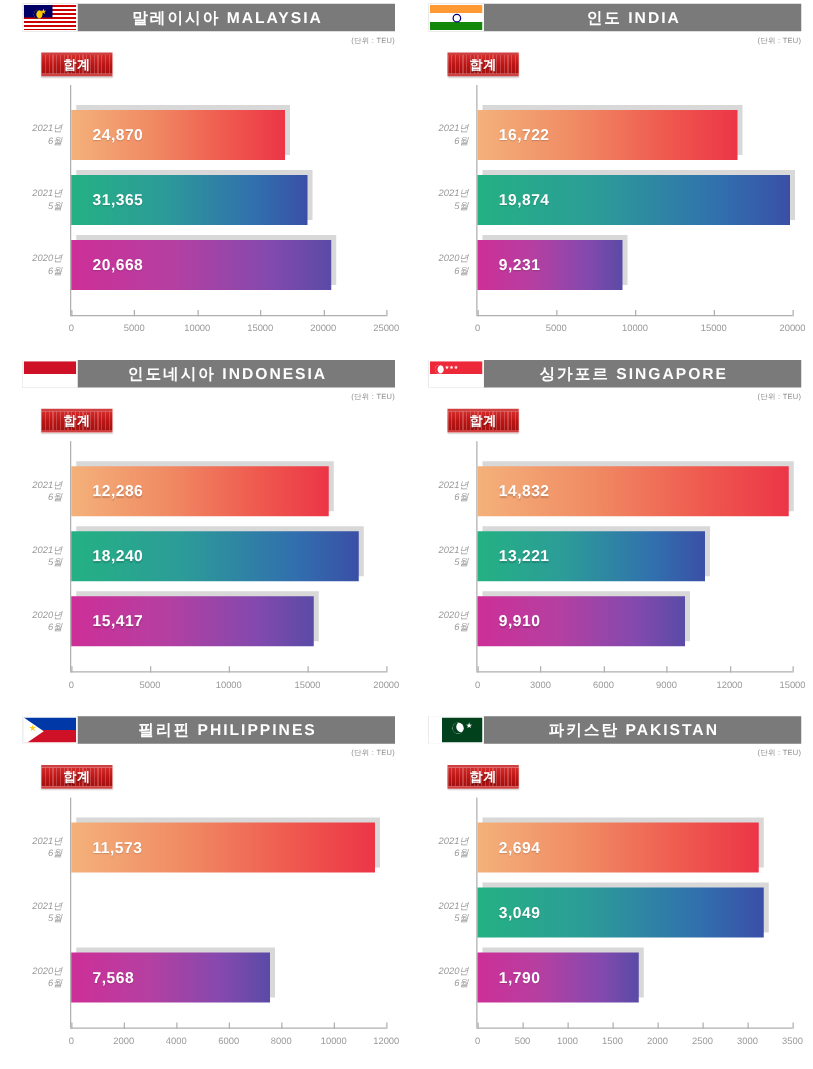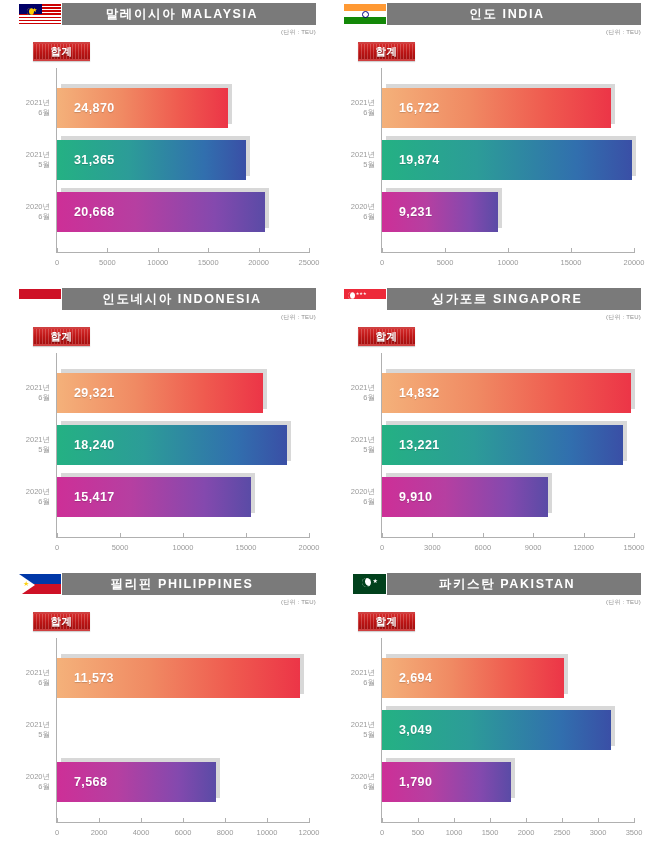--- a/index.html
+++ b/index.html
@@ -122,20 +122,21 @@
   .ylab {
     position: absolute;
     left: 0; top: 50%;
     width: 50px;
     transform: translateY(-50%);
     text-align: right;
     font-size: 7.5px;
     line-height: 10px;
     color: #9a9a9a;
     white-space: nowrap;
+    font-style: italic;
   }
   .barbox {
     position: absolute;
     left: 57px; top: 6px;
     height: 40px;
   }
   .shadow {
     position: absolute;
     left: 4px; top: -4px;
     width: 100%; height: 100%;
@@ -282,21 +283,21 @@
         <div class="tick" style="left:120px"></div>
         <div class="xlab" style="left:120px">5000</div>
         <div class="tick" style="left:183px"></div>
         <div class="xlab" style="left:183px">10000</div>
         <div class="tick" style="left:246px"></div>
         <div class="xlab" style="left:246px">15000</div>
         <div class="tick" style="left:309px"></div>
         <div class="xlab" style="left:309px">20000</div>
         <div class="rowwrap" style="top:14px">
           <div class="ylab"><span>2021년</span><br><span>6월</span></div>
-          <div class="barbox" style="width:229px">
+          <div class="barbox" style="width:208px">
             <div class="shadow"></div>
             <div class="bar c0">
               <span class="barval">16,722</span>
             </div>
           </div>
         </div>
         <div class="rowwrap" style="top:66px">
           <div class="ylab"><span>2021년</span><br><span>5월</span></div>
           <div class="barbox" style="width:250.41240000000002px">
             <div class="shadow"></div>
@@ -338,21 +339,21 @@
         <div class="xlab" style="left:183px">10000</div>
         <div class="tick" style="left:246px"></div>
         <div class="xlab" style="left:246px">15000</div>
         <div class="tick" style="left:309px"></div>
         <div class="xlab" style="left:309px">20000</div>
         <div class="rowwrap" style="top:14px">
           <div class="ylab"><span>2021년</span><br><span>6월</span></div>
           <div class="barbox" style="width:206.4762px">
             <div class="shadow"></div>
             <div class="bar c0">
-              <span class="barval">29,321</span>
+              <span class="barval">12,286</span>
             </div>
           </div>
         </div>
         <div class="rowwrap" style="top:66px">
           <div class="ylab"><span>2021년</span><br><span>5월</span></div>
           <div class="barbox" style="width:229.824px">
             <div class="shadow"></div>
             <div class="bar c1">
               <span class="barval">18,240</span>
             </div>
@@ -401,21 +402,21 @@
           <div class="ylab"><span>2021년</span><br><span>6월</span></div>
           <div class="barbox" style="width:249.1776px">
             <div class="shadow"></div>
             <div class="bar c0">
               <span class="barval">14,832</span>
             </div>
           </div>
         </div>
         <div class="rowwrap" style="top:66px">
           <div class="ylab"><span>2021년</span><br><span>5월</span></div>
-          <div class="barbox" style="width:241px">
+          <div class="barbox" style="width:182px">
             <div class="shadow"></div>
             <div class="bar c1">
               <span class="barval">13,221</span>
             </div>
           </div>
         </div>
         <div class="rowwrap" style="top:118px">
           <div class="ylab"><span>2020년</span><br><span>6월</span></div>
           <div class="barbox" style="width:166.488px">
             <div class="shadow"></div>
@@ -506,21 +507,21 @@
         <div class="tick" style="left:201px"></div>
         <div class="xlab" style="left:201px">2000</div>
         <div class="tick" style="left:237px"></div>
         <div class="xlab" style="left:237px">2500</div>
         <div class="tick" style="left:273px"></div>
         <div class="xlab" style="left:273px">3000</div>
         <div class="tick" style="left:309px"></div>
         <div class="xlab" style="left:309px">3500</div>
         <div class="rowwrap" style="top:14px">
           <div class="ylab"><span>2021년</span><br><span>6월</span></div>
-          <div class="barbox" style="width:182px">
+          <div class="barbox" style="width:225px">
             <div class="shadow"></div>
             <div class="bar c0">
               <span class="barval">2,694</span>
             </div>
           </div>
         </div>
         <div class="rowwrap" style="top:66px">
           <div class="ylab"><span>2021년</span><br><span>5월</span></div>
           <div class="barbox" style="width:229px">
             <div class="shadow"></div>

